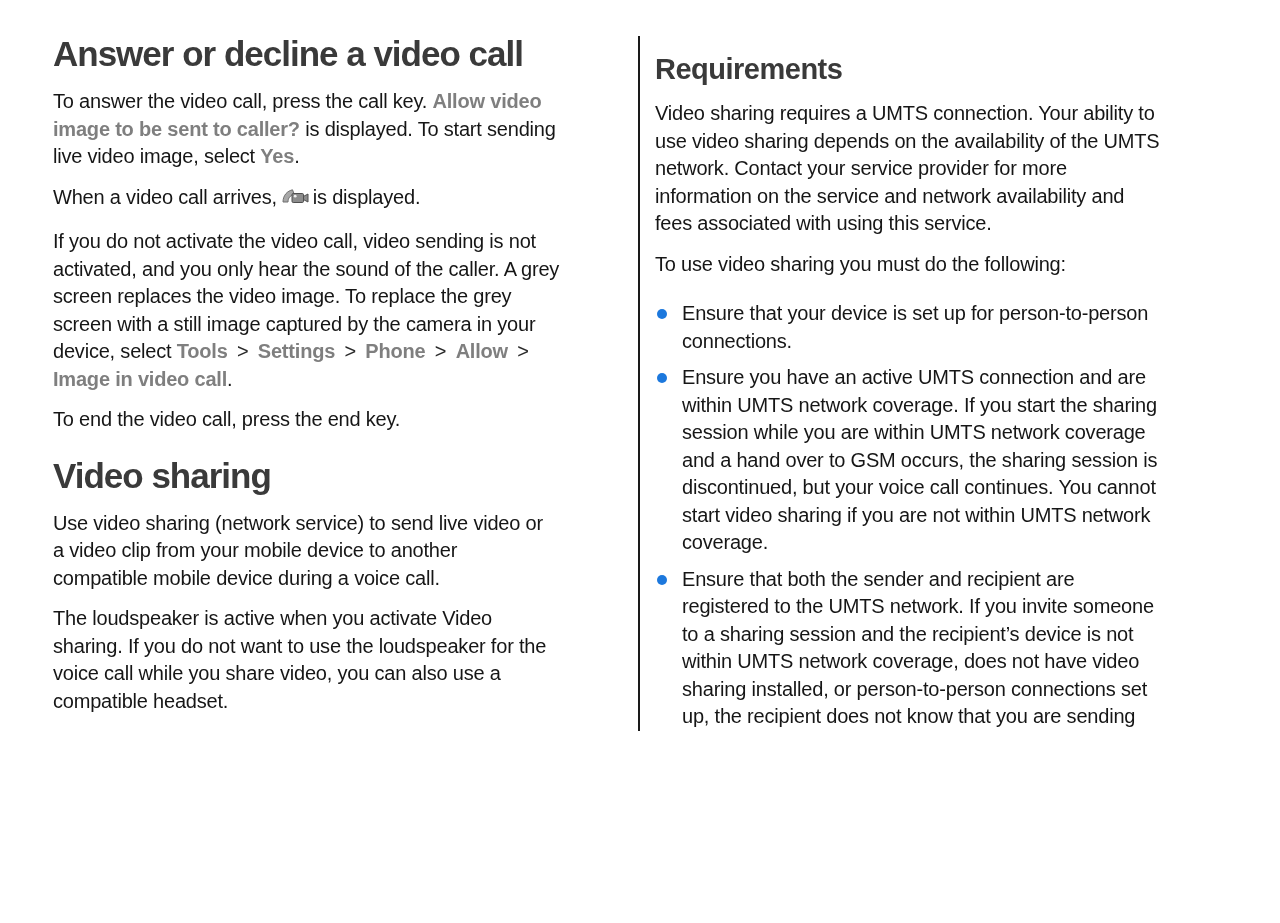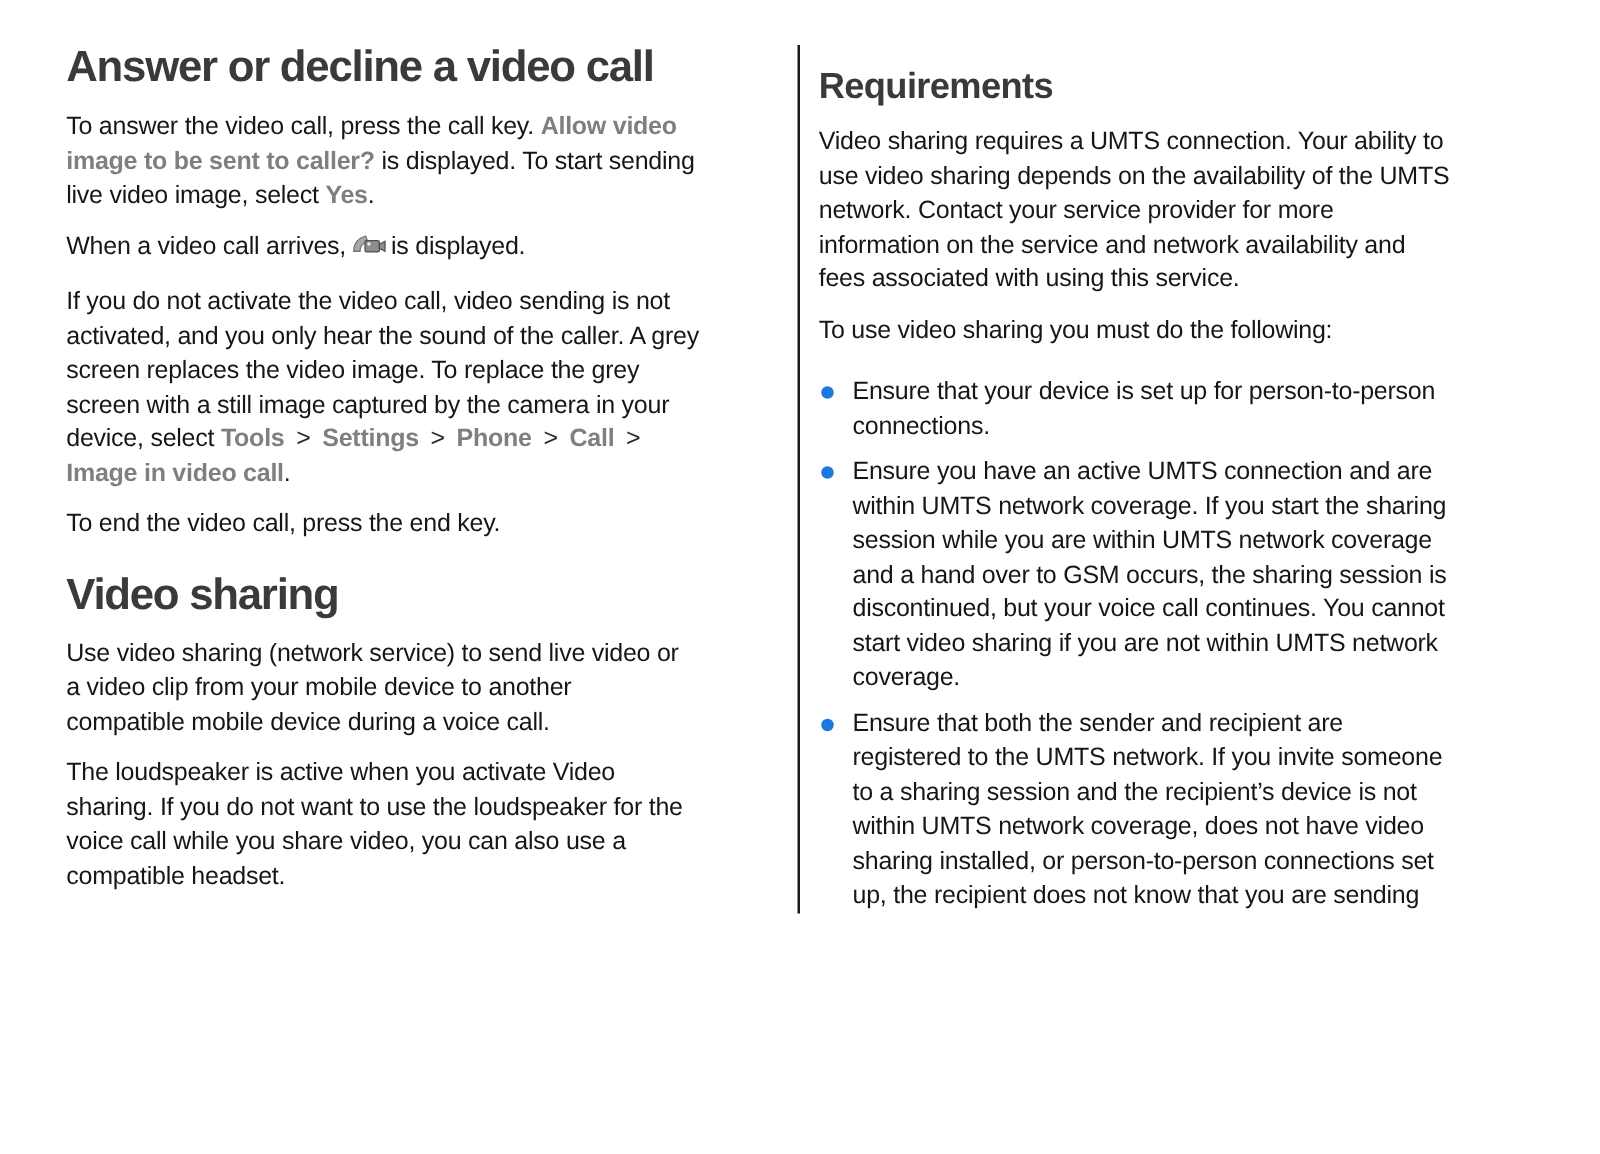--- a/index.html
+++ b/index.html
@@ -56,21 +56,21 @@
             <path d="M2 16 C2 9 6.5 5 11.5 3.8 L13.2 8.2 C9 9.6 7 12.2 7 16 Z" fill="#a8a8a8" stroke="#6e6e6e" stroke-width="1"></path>
             <rect x="11" y="7.5" width="11.5" height="9" rx="1.2" fill="#8c8c8c" stroke="#4f4f4f" stroke-width="1"></rect>
             <circle cx="14.2" cy="10.2" r="1.4" fill="#efefef"></circle>
             <path d="M22.5 10.4 L27 8 L27 16 L22.5 13.6 Z" fill="#8c8c8c" stroke="#4f4f4f" stroke-width="1"></path>
           </svg></span><span>is displayed.</span></p>
 
     <p><span>If you do not activate the video call, video sending is not
 activated, and you only hear the sound of the caller. A grey
 screen replaces the video image. To replace the grey
 screen with a still image captured by the camera in your
-device, select </span><span class="term">Tools</span><span class="sep"> &gt; </span><span class="term">Settings</span><span class="sep"> &gt; </span><span class="term">Phone</span><span class="sep"> &gt; </span><span class="term">Call</span><span class="sep"> &gt;
+device, select </span><span class="term">Tools</span><span class="sep"> &gt; </span><span class="term">Settings</span><span class="sep"> &gt; </span><span class="term">Phone</span><span class="sep"> &gt; </span><span class="term">Allow</span><span class="sep"> &gt;
 </span><span class="term">Image in video call</span><span>.</span></p>
 
     <p>To end the video call, press the end key.</p>
 
     <h1 class="mt">Video sharing</h1>
 
     <p>Use video sharing (network service) to send live video or
 a video clip from your mobile device to another
 compatible mobile device during a voice call.</p>
 

